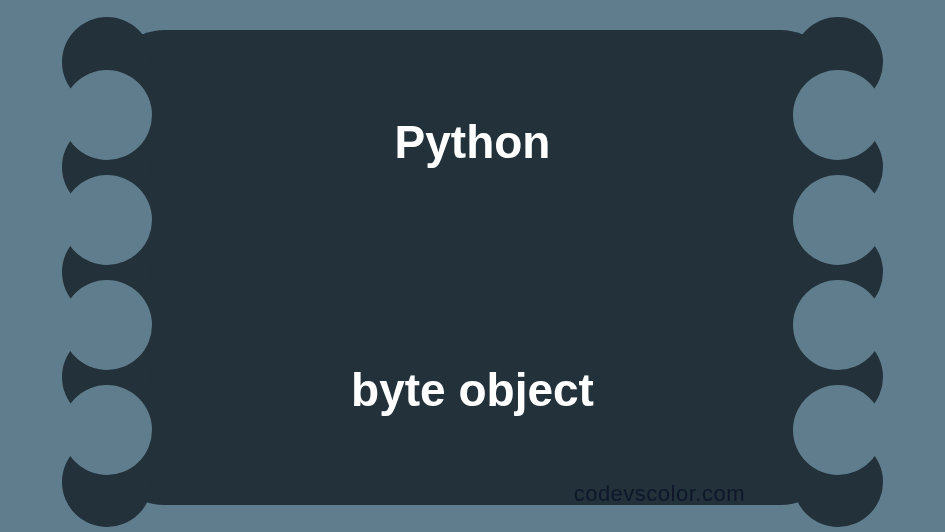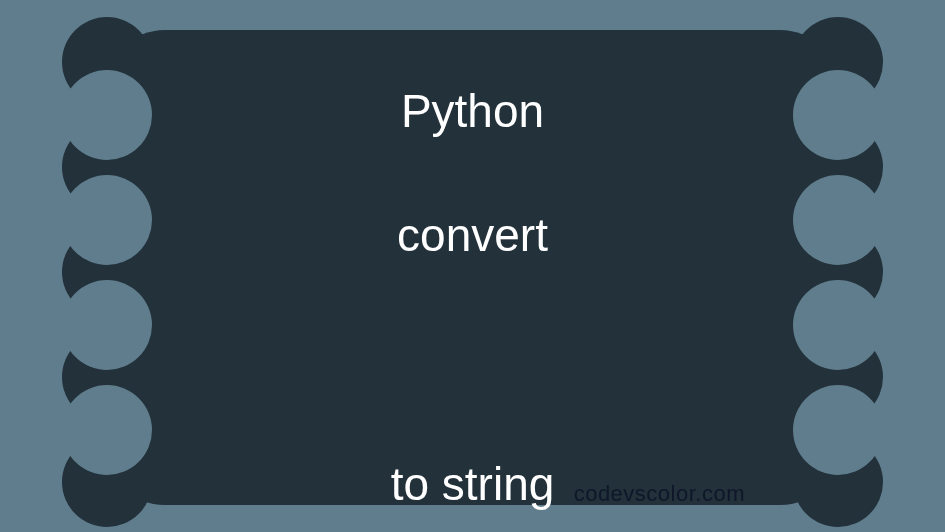--- a/index.html
+++ b/index.html
@@ -77,21 +77,21 @@
     .right-out.o3 { top: 227px; }
     .right-out.o4 { top: 332px; }
     .right-out.o5 { top: 437px; }
     .title-text {
       position: absolute;
       top: 50%;
       left: 50%;
       transform: translate(-50%, -50%);
       color: #ffffff;
       font-size: 46px;
-      font-weight: normal;
+      font-weight: bold;
       text-align: center;
       line-height: 1.35;
       white-space: pre-line;
     }
     .footer-text {
       position: absolute;
       bottom: 25px;
       right: 200px;
       color: #0f172a;
       font-size: 22px;
@@ -118,18 +118,17 @@
 <div class="right-out o3"></div>
 <div class="right-out o4"></div>
 <div class="right-out o5"></div>
 <div class="right-bump b1"></div>
 <div class="right-bump b2"></div>
 <div class="right-bump b3"></div>
 <div class="right-bump b4"></div>
 
 <div class="title-text">
   <span>Python</span><br>
-  <span>convert</span><br>
   <br>
-  <span>to string</span>
+  <span>byte object</span><br>
 </div>
 
 <div class="footer-text">codevscolor.com</div>
 
 </body></html>

